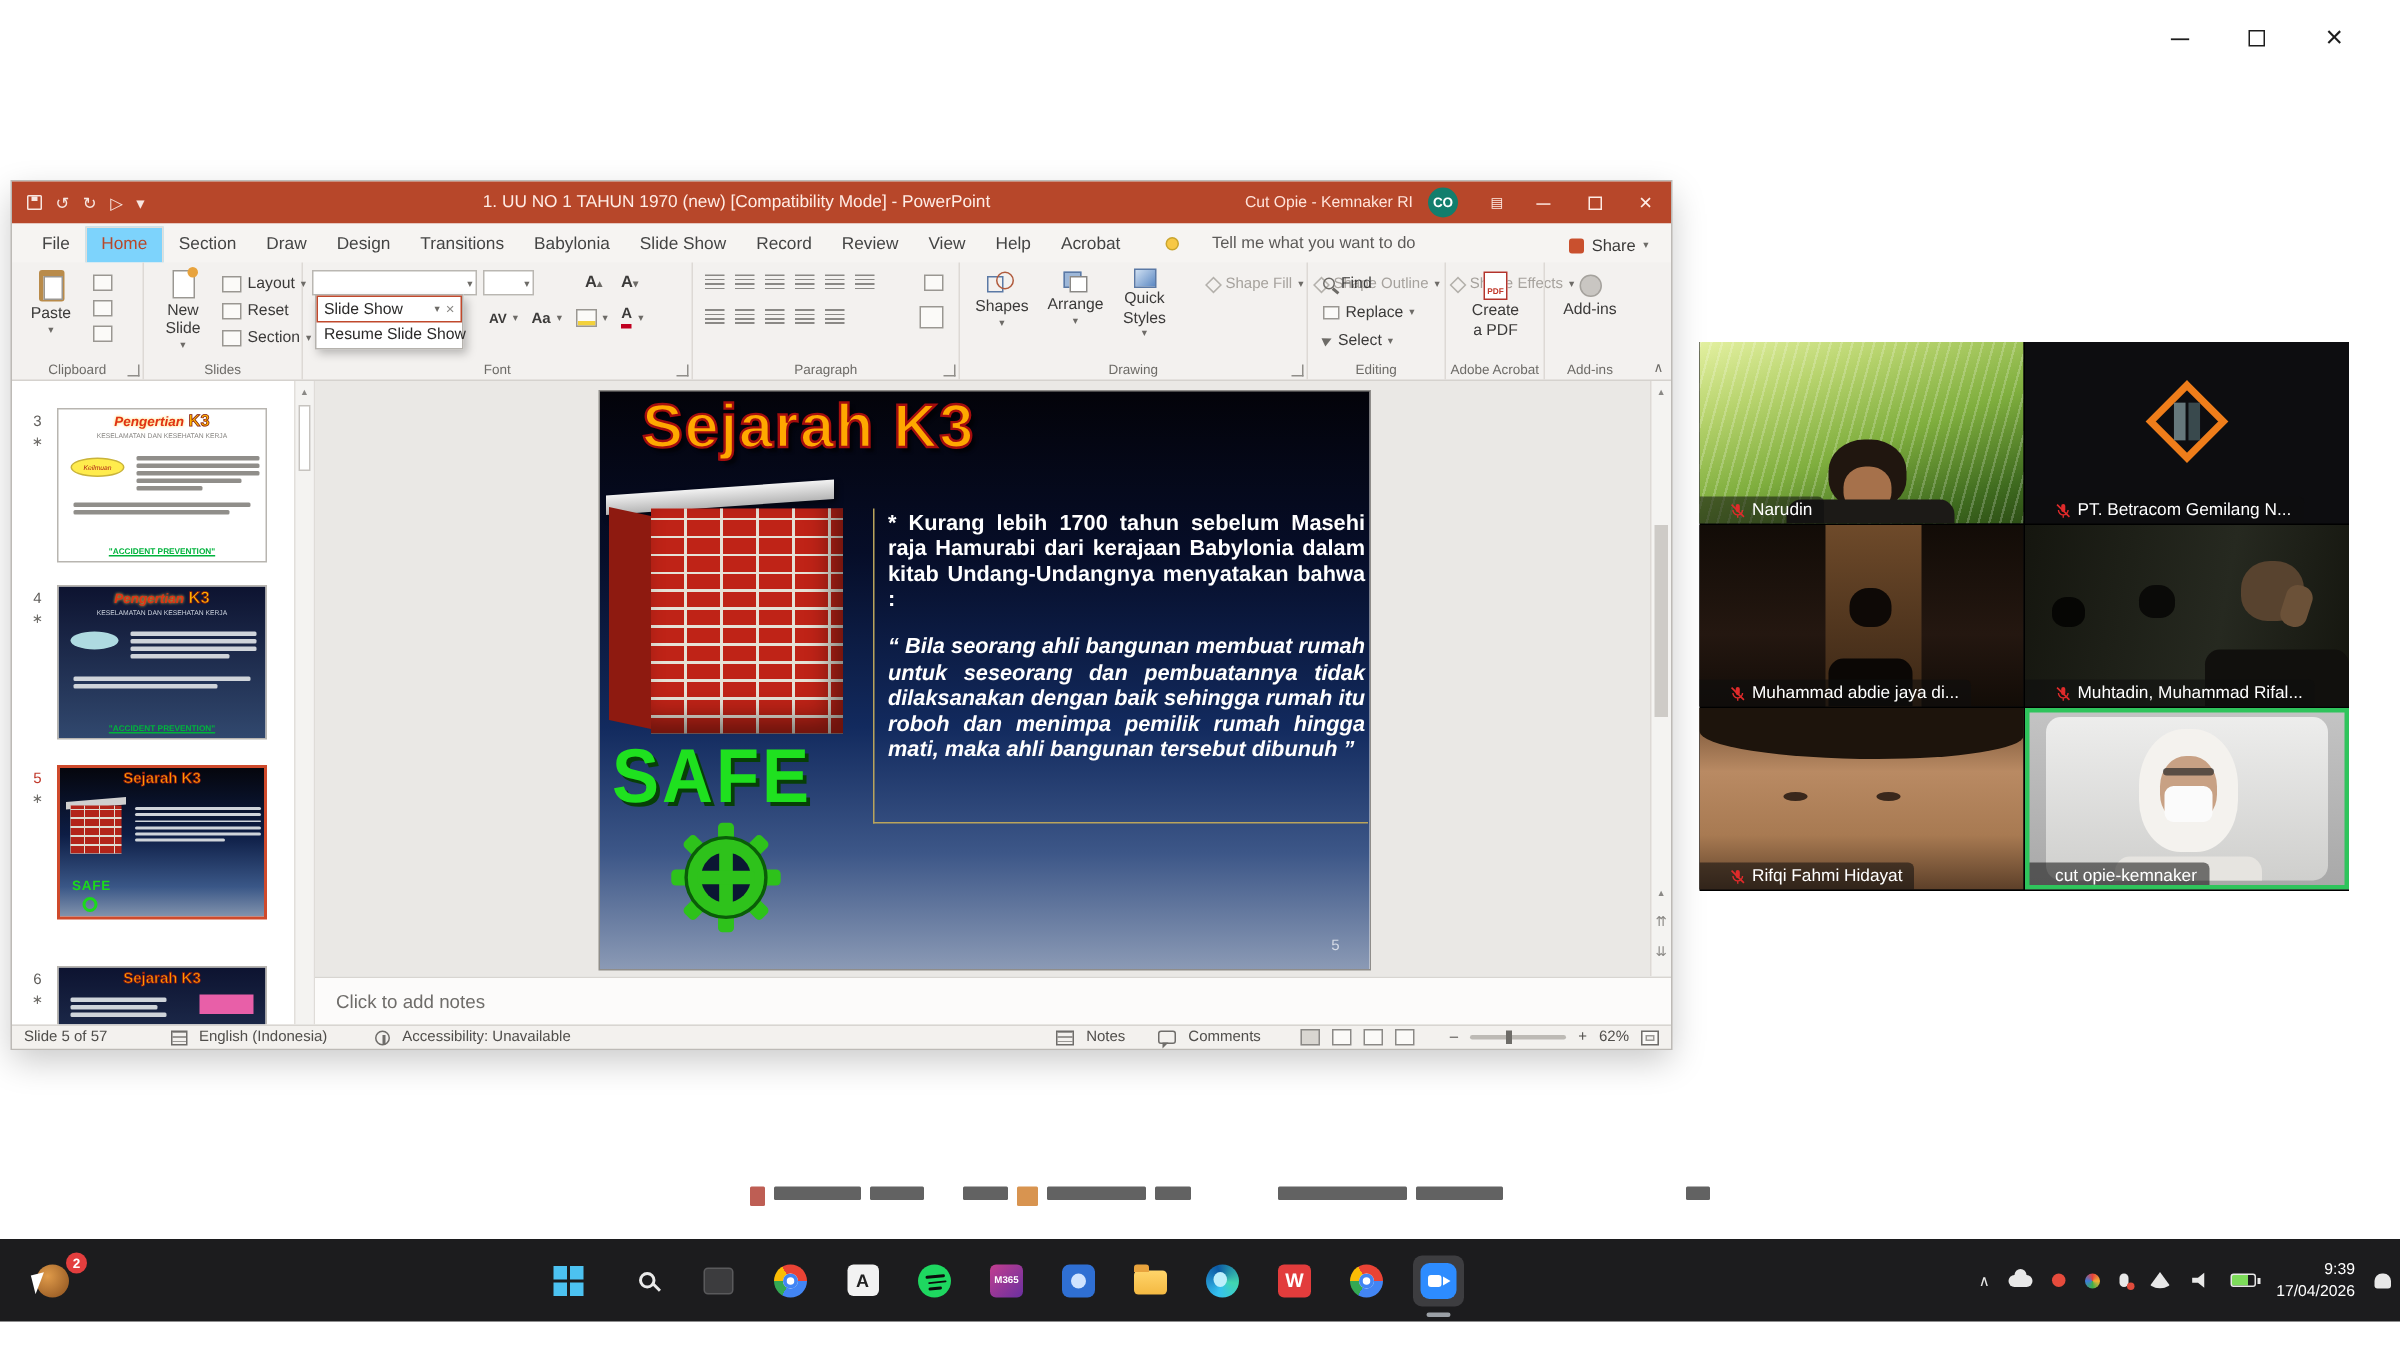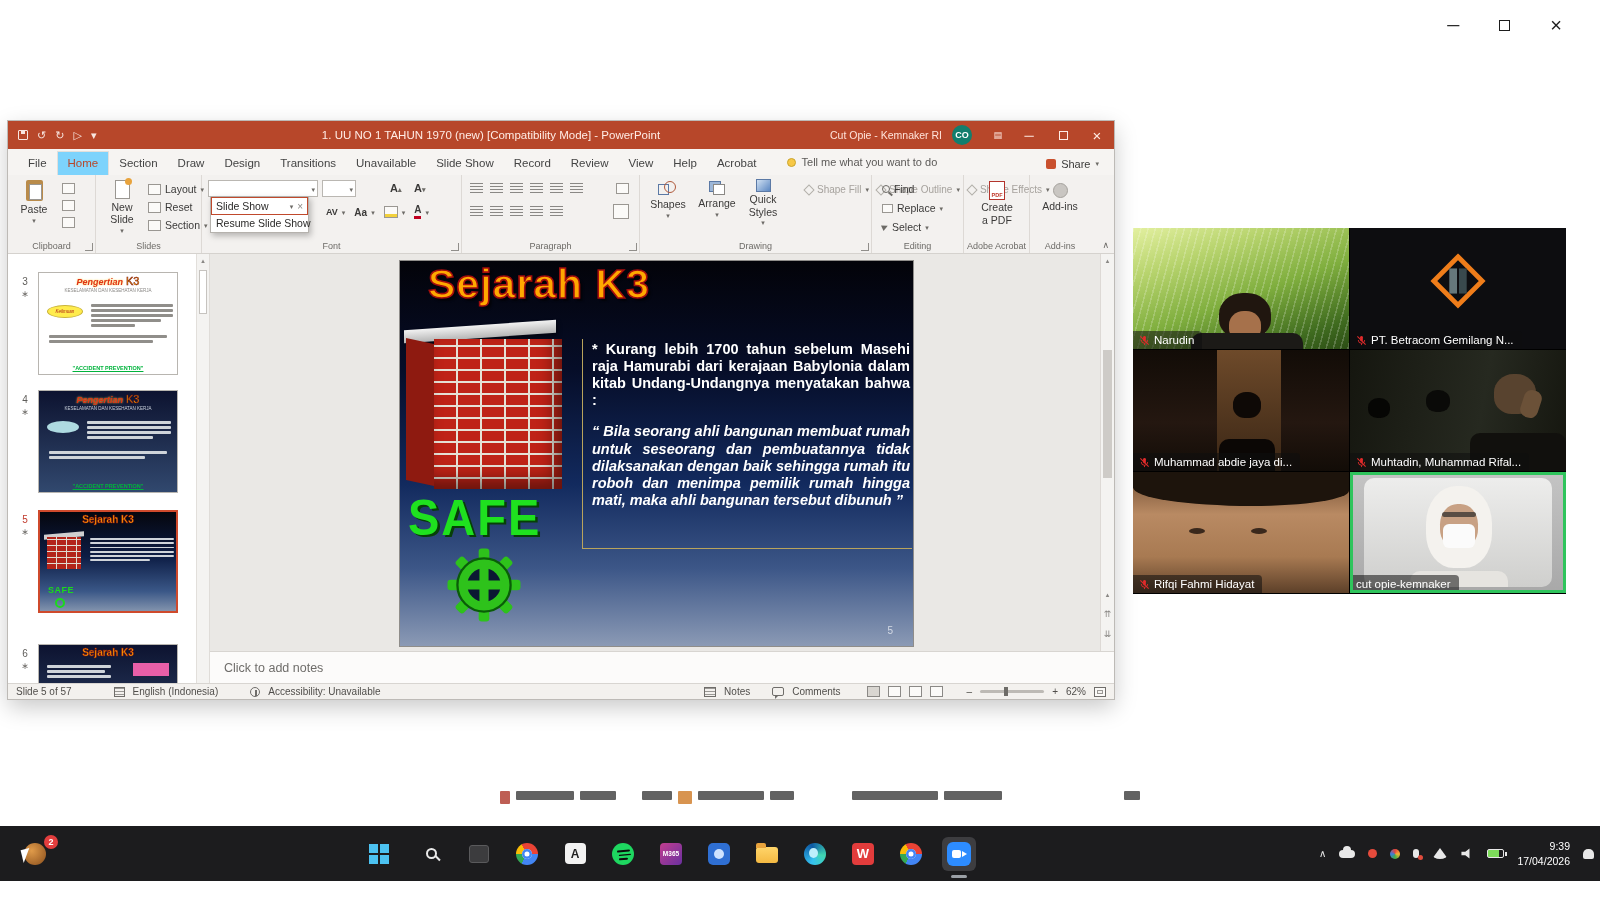--- a/index.html
+++ b/index.html
@@ -21,21 +21,21 @@
   .ttl-right{position:absolute;right:0;top:0;height:28px;display:flex;align-items:center}
   .acct{font-size:10.5px;margin-right:10px;color:#ffe3da}
   .avatar{width:20px;height:20px;border-radius:50%;background:#127e6d;color:#fff;font-size:9px;font-weight:700;display:flex;align-items:center;justify-content:center;margin-right:12px}
   .ribopt{width:28px;text-align:center;font-size:9px;color:#ffece5}
   .wbtn{width:34px;height:28px;display:flex;align-items:center;justify-content:center;font-size:13px;color:#ffece5}
   .maxbox{width:9px;height:9px;border:1.2px solid #ffece5}
 
   .tabsrow{position:absolute;left:0;top:28px;right:0;height:26px;background:#f6f4f2;display:flex;align-items:flex-end;padding-left:10px}
   .tab{padding:5px 10px 6px;font-size:11.5px;color:#444;white-space:nowrap}
   .tab.active{color:#b7472a;background:#7dd3fc;border:1px solid #e2dfdb;border-bottom:none}
-  .tellme{display:flex;align-items:center;gap:6px;margin-left:20px;padding-bottom:7px;color:#5c5a58;font-size:11px;white-space:nowrap}
+  .tellme{display:flex;align-items:center;gap:22px;margin-left:20px;padding-bottom:7px;color:#5c5a58;font-size:11px;white-space:nowrap}
   .bulb{width:9px;height:9px;border-radius:50%;background:#f7c846;border:1px solid #caa52e}
   .sharebtn{position:absolute;right:8px;top:5px;height:19px;display:flex;align-items:center;gap:5px;font-size:11px;color:#3b3a39;padding:0 7px}
   .share-ic{width:10px;height:10px;border-radius:2px;background:#c9502e}
 
   .ribbon{position:absolute;left:0;top:54px;right:0;height:79px;background:#f3f1ef;border-bottom:1px solid #d5d2ce}
   .rg{position:absolute;top:0;bottom:0;border-right:1px solid #ddd9d5}
   .rg-label{position:absolute;left:0;right:0;bottom:2px;text-align:center;font-size:9px;color:#6d6b67}
   .dlg{position:absolute;right:2px;bottom:2px;width:8px;height:8px;border-right:1.3px solid #908e8a;border-bottom:1.3px solid #908e8a}
   .bigbtn{position:absolute;display:flex;flex-direction:column;align-items:center;gap:2px;font-size:10.5px;color:#3b3a39;text-align:center}
   .caret{font-size:7px;color:#6d6b67;line-height:1}
@@ -74,21 +74,21 @@
   
   .thumbs{position:absolute;left:0;top:133px;width:202px;height:429px;background:#fff;border-right:1px solid #dfdcd8;overflow:hidden}
   .tnum{position:absolute;left:10px;font-size:10px;color:#5f5d5a;text-align:center;width:14px}
   .tstar{font-size:9px;color:#6d6b67;display:block;margin-top:2px}
   .thumb{position:absolute;left:30px;width:140px;height:103px;background:#fff;border:1px solid #b8b5b0;overflow:hidden}
   .thumb.sel{border:2px solid #cf4a2c}
   .thumb.dark{background:linear-gradient(180deg,#0d1330,#31486e)}
   .thumb.slidebg{background:linear-gradient(180deg,#05060d,#0d1d45 45%,#3a5787 80%,#8293ad)}
   .ttlrow{text-align:center;margin-top:3px;line-height:1}
   .tscript{font-style:italic;font-weight:700;color:#e03214;font-size:9px;text-shadow:0 0 2px #ffd34d}
-  .tk3{font-weight:400;color:#ffb100;-webkit-text-stroke:.5px #7a1010;font-size:11px;margin-left:3px}
+  .tk3{font-weight:700;color:#ffb100;-webkit-text-stroke:.5px #7a1010;font-size:11px;margin-left:3px}
   .tsub{font-size:4.5px;text-align:center;color:#8a8885;margin-top:1px}
   .dark .tsub{color:#c8cfdb}
   .bar{height:2.5px;background:#908e8a;margin-bottom:2.5px;border-radius:1px}
   .dark .bar,.slidebg .bar{background:#cfd4da}
   .tcap{position:absolute;left:0;right:0;bottom:3px;text-align:center;font-size:5.5px;font-weight:700;color:#00b33c;text-decoration:underline}
   .toval{position:absolute;border-radius:50%}
   .mini-title{font-weight:900;color:#ff9b00;-webkit-text-stroke:.5px #8a1010;font-size:10px;text-align:center;margin-top:2px}
   .mini-brick{position:absolute;background:repeating-linear-gradient(0deg,rgba(0,0,0,0) 0 5px,#e0dcd2 5px 6px),repeating-linear-gradient(90deg,rgba(0,0,0,0) 0 9px,#e0dcd2 9px 10px),#b3241a}
   .mini-cap{position:absolute;background:#cfcfcf;transform:skewY(-5deg)}
   .msafe{position:absolute;font-weight:900;color:#1bda1b;font-size:9px;letter-spacing:.5px}
@@ -124,21 +124,21 @@
   .sic-comm:after{content:"";position:absolute;left:2px;bottom:-4px;border-top:4px solid #6f6d6a;border-right:4px solid transparent}
   .vic{width:13px;height:11px;border:1px solid #8b8986;background:#fbfaf8}
   .vic.active{background:#d9d6d1}
   .slider{width:64px;height:3px;background:#bdbab5;position:relative;border-radius:2px}
   .sl-thumb{position:absolute;left:24px;top:-3px;width:4px;height:9px;background:#6e6c68}
   .sic-fit{width:12px;height:10px;border:1px solid #6f6d6a;box-shadow:inset 0 0 0 2px #fbfaf8,inset 0 0 0 3px #9a9895}
 
   
   .zgrid{position:absolute;left:1133px;top:228px;width:433px;height:366px;background:#000}
   .ztile{position:absolute;width:216px;height:121px;background:#101013;overflow:hidden}
-  .pname{position:absolute;left:0;bottom:0;display:flex;align-items:center;gap:4px;background:rgba(15,15,15,.55);color:#fff;font-size:11.5px;padding:3px 8px 3px 6px;border-top-right-radius:4px;max-width:100%;white-space:nowrap;overflow:hidden;z-index:5}
+  .pname{position:absolute;left:0;bottom:0;display:flex;align-items:center;gap:4px;background:rgba(15,15,15,.55);color:#fff;font-size:11.5px;padding:3px 8px 3px 20px;border-top-right-radius:4px;max-width:100%;white-space:nowrap;overflow:hidden;z-index:5}
   .activering{position:absolute;inset:0;border:3px solid #2fc45c;z-index:6}
   
   .art-grass{position:absolute;inset:0;background:linear-gradient(160deg,#e3f0a0 0%,#b8d46e 25%,#7fae3e 55%,#3f6b1f 85%,#2c4d15 100%)}
   .art-grass:after{content:"";position:absolute;inset:0;background:repeating-linear-gradient(105deg,rgba(255,255,255,.2) 0 1.5px,rgba(0,0,0,0) 1.5px 7px)}
   .head{position:absolute;border-radius:46% 46% 42% 42%}
   .body{position:absolute;border-radius:10px 10px 0 0}
   .art-dim{position:absolute;inset:0;background:linear-gradient(180deg,#120c07,#241710 60%,#120c07)}
   .art-room{position:absolute;inset:0;background:linear-gradient(100deg,#15160f,#262920 60%,#15160f)}
   .art-face{position:absolute;inset:0;background:linear-gradient(180deg,#6e4c31 0%,#b98a63 35%,#a87a52 70%,#5d4029 100%)}
   .art-light{position:absolute;inset:0;background:linear-gradient(180deg,#c4c4c4,#a8a8a8)}
@@ -226,21 +226,21 @@
       </div>
     </div>
 
     <div class="tabsrow">
       <span class="tab">File</span>
       <span class="tab active">Home</span>
       <span class="tab">Section</span>
       <span class="tab">Draw</span>
       <span class="tab">Design</span>
       <span class="tab">Transitions</span>
-      <span class="tab">Unavailable</span>
+      <span class="tab">Babylonia</span>
       <span class="tab">Slide Show</span>
       <span class="tab">Record</span>
       <span class="tab">Review</span>
       <span class="tab">View</span>
       <span class="tab">Help</span>
       <span class="tab">Acrobat</span>
       <span class="tellme">
           <span class="bulb"></span>
           <span>Tell me what you want to do</span>
         </span>

